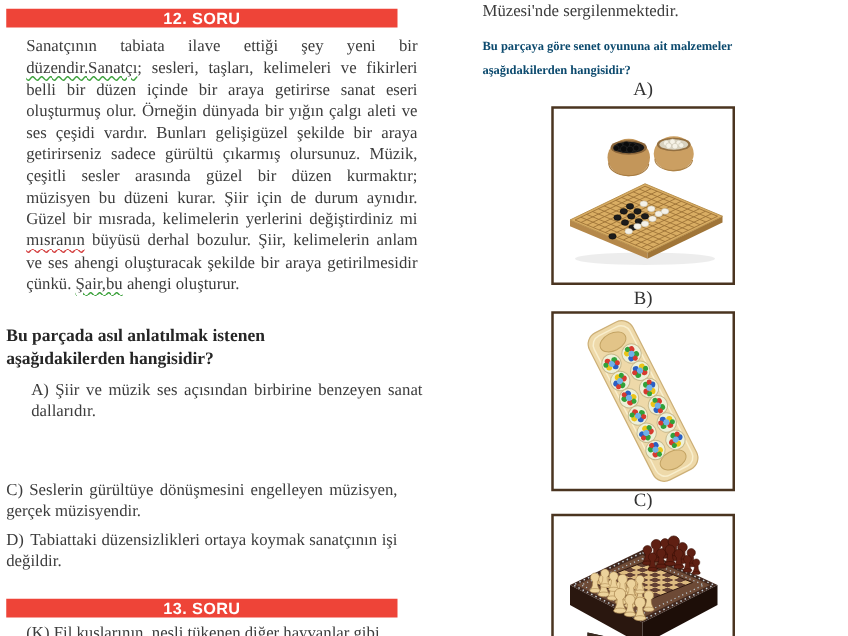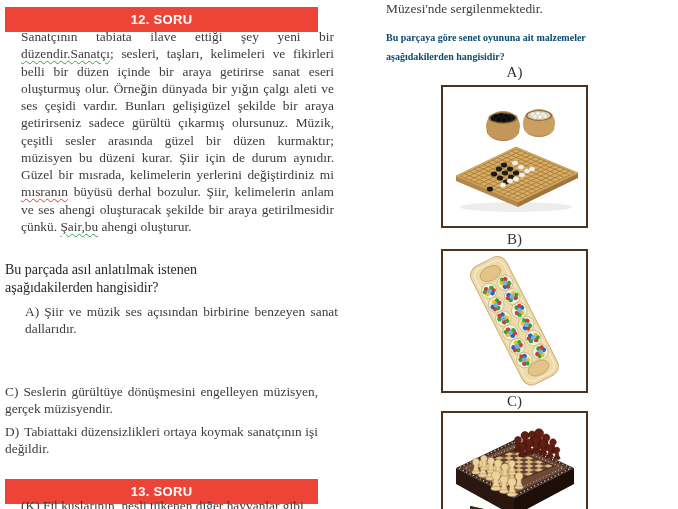--- a/index.html
+++ b/index.html
@@ -1,23 +1,23 @@
 <!DOCTYPE html>
 <html><head>
 <meta charset="utf-8">
 <style>
   html,body{margin:0;padding:0;background:#fff;}
   .page{position:relative;width:678px;height:509px;background:#ffffff;overflow:hidden;
         font-family:"Liberation Serif",serif;color:#3c3c3c;}
   .abs{position:absolute;}
-  .hdr-bar{left:5px;width:313px;height:25px;background:#ee4438;
+  .hdr-bar{left:5px;width:313px;height:15px;background:#ee4438;
            display:flex;align-items:center;justify-content:center;
            font-family:"Liberation Sans",sans-serif;font-weight:bold;font-size:13px;color:#ffffff;letter-spacing:.3px;}
   .passage{left:5px;width:313px;font-size:13.4px;line-height:17.25px;text-align:justify;margin-left:16px;}
-  .stem{left:5px;width:313px;font-weight:normal;font-size:14px;line-height:17.5px;color:#262626;}
+  .stem{left:5px;width:313px;font-weight:bold;font-size:14px;line-height:17.5px;color:#262626;}
   .stem div{white-space:nowrap;}
   .option{left:5px;width:313px;font-size:13.4px;line-height:17px;text-align:justify;}
   .opt-label{margin-right:5px;}
   .rp{left:360px;width:308px;margin-left:26px;}
   .r-stem{font-weight:bold;font-size:10px;line-height:18.5px;color:#0c4a6e;}
   .r-stem div{white-space:nowrap;}
   .choice-label{left:441px;width:147px;text-align:center;font-size:15px;line-height:19px;color:#333;}
   .img-frame{left:441px;width:147px;border:2px solid #4a3420;background:#fff;padding:3px;box-sizing:border-box;}
   .img-frame svg{display:block;}
   .sq-green{text-decoration-line:underline;text-decoration-style:wavy;text-decoration-color:#3da23d;text-decoration-thickness:1px;text-underline-offset:2px;}

